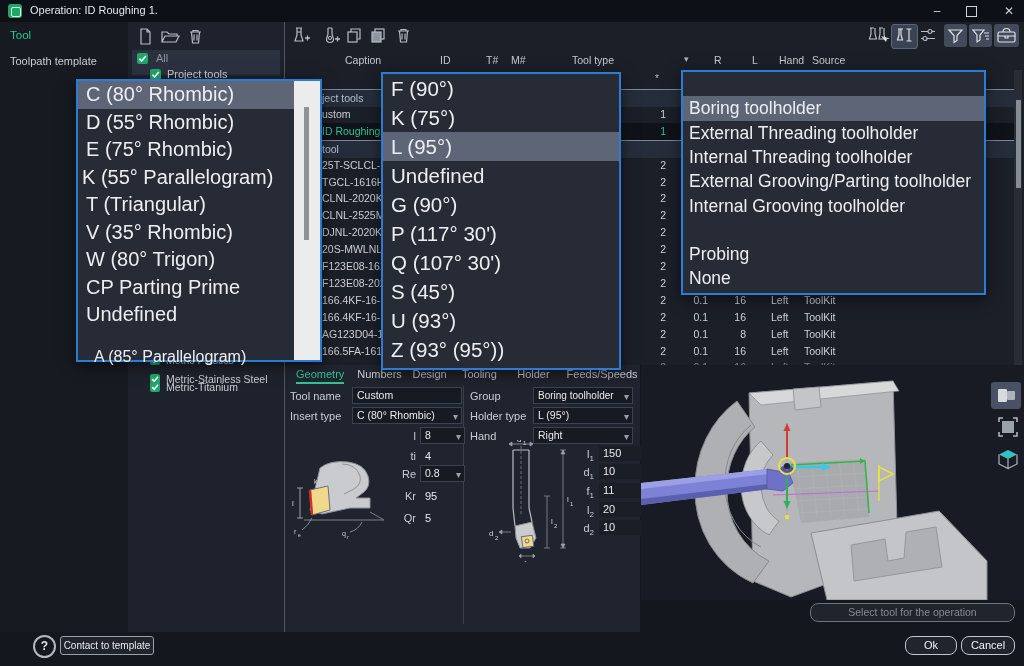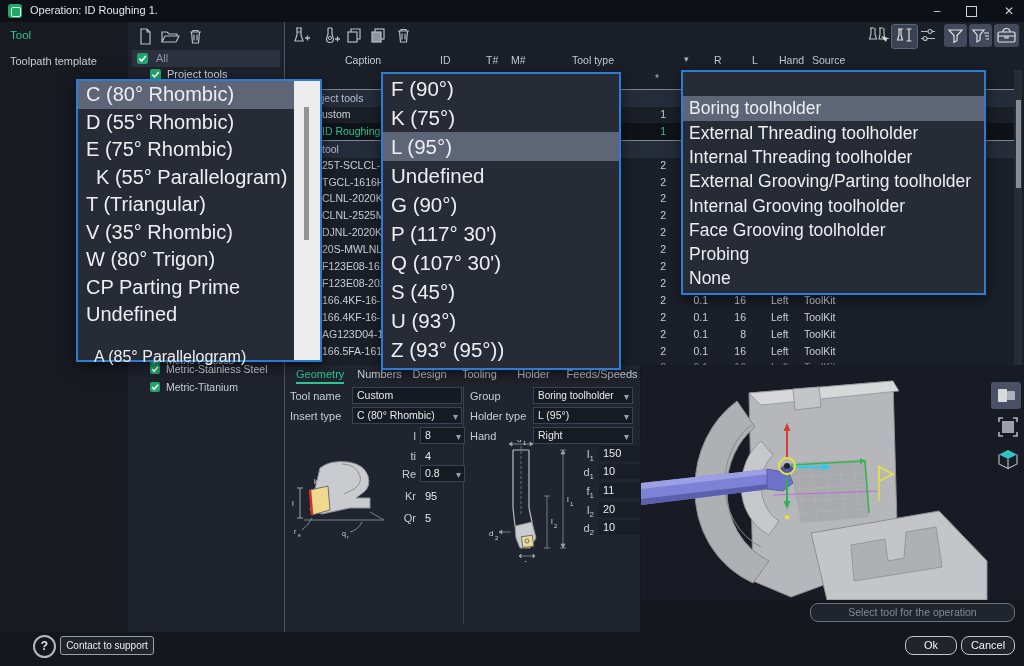--- a/index.html
+++ b/index.html
@@ -97,21 +97,21 @@
     <svg width="19" height="14">
         <path d="M1 12 V2 h5 l2 2 h8 v2 M1 12 l3-6 h14 l-3 6 z" fill="none" stroke="#b6bcc4" stroke-width="1.2"></path>
       </svg>
   </div>
   <div class="abs" style="left:189px;top:29px">
     <svg width="13" height="15">
         <path d="M1 3 h11 M4 3 V1.5 h5 V3 M2.5 3 l1 11 h6 l1-11 M5 5.5 v6 M8 5.5 v6" fill="none" stroke="#b6bcc4" stroke-width="1.2"></path>
       </svg>
   </div>
 
-  <div class="abs" style="left:132px;top:50px;width:148px;height:17px;background:#2b313e">
+  <div class="abs" style="left:132px;top:50px;width:148px;height:25px;background:#2b313e">
     <div class="abs cb" style="left:5px;top:3px">
       <svg width="11" height="11" viewBox="0 0 11 11">
           <path d="M2.4 5.6 l2.2 2.4 L8.8 3" stroke="#fff" stroke-width="1.6" fill="none"></path>
         </svg>
     </div>
     <span class="abs" style="left:24px;top:2px;font-size:11px;color:#8f959e">All</span>
   </div>
 
   <div class="abs" style="left:150px;top:67px;width:130px;height:14px">
     <div class="abs cb" style="left:0px;top:2px">
@@ -124,21 +124,21 @@
 
   <div id="filter-items">
       <div class="abs" style="left: 150px; top: 354px; width: 132px; height: 13px;">
         <div class="abs cb" style="left: 0px; top: 1px; width: 10px; height: 10px;">
           <svg width="10" height="10" viewBox="0 0 11 11">
             <path d="M2.4 5.6 l2.2 2.4 L8.8 3" stroke="#fff" stroke-width="1.8" fill="none"></path>
           </svg>
         </div>
         <span class="abs" style="left: 16px; top: 0px; font-size: 10.5px; color: rgb(201, 205, 211); white-space: nowrap;">Metric Plastics</span>
       </div>
-      <div class="abs" style="left: 150px; top: 363px; width: 132px; height: 13px;">
+      <div class="abs" style="left: 150px; top: 373px; width: 132px; height: 13px;">
         <div class="abs cb" style="left: 0px; top: 1px; width: 10px; height: 10px;">
           <svg width="10" height="10" viewBox="0 0 11 11">
             <path d="M2.4 5.6 l2.2 2.4 L8.8 3" stroke="#fff" stroke-width="1.8" fill="none"></path>
           </svg>
         </div>
         <span class="abs" style="left: 16px; top: 0px; font-size: 10.5px; color: rgb(201, 205, 211); white-space: nowrap;">Metric-Stainless Steel</span>
       </div>
       <div class="abs" style="left: 150px; top: 381.2px; width: 132px; height: 13px;">
         <div class="abs cb" style="left: 0px; top: 1px; width: 10px; height: 10px;">
           <svg width="10" height="10" viewBox="0 0 11 11">
@@ -511,21 +511,21 @@
       </svg>
   </div>
 
   <div class="abs btn dim" style="left:810px;top:603px;width:203px;height:17px;line-height:17px">Select tool for the operation</div>
 
   <div class="abs dd" id="dd-insert" style="left:76px;top:79px;width:242px;height:279px">
     <div id="dd-insert-items" style="position:absolute;left:0;top:0;right:26px;bottom:0">
         <div class="it hl" style="position: absolute; left: 0px; right: 0px; top: 0px; height: 27.5px; line-height: 27.5px; font-size: 20px; padding-left: 8px;">C (80° Rhombic)</div>
         <div class="it" style="position: absolute; left: 0px; right: 0px; top: 27.5px; height: 27.5px; line-height: 27.5px; font-size: 20px; padding-left: 8px;">D (55° Rhombic)</div>
         <div class="it" style="position: absolute; left: 0px; right: 0px; top: 55px; height: 27.5px; line-height: 27.5px; font-size: 20px; padding-left: 8px;">E (75° Rhombic)</div>
-        <div class="it" style="position: absolute; left: 0px; right: 0px; top: 82.5px; height: 27.5px; line-height: 27.5px; font-size: 20px; padding-left: 18px;">K (55° Parallelogram)</div>
+        <div class="it" style="position: absolute; left: 0px; right: 0px; top: 82.5px; height: 27.5px; line-height: 27.5px; font-size: 20px; padding-left: 4px;">K (55° Parallelogram)</div>
         <div class="it" style="position: absolute; left: 0px; right: 0px; top: 110px; height: 27.5px; line-height: 27.5px; font-size: 20px; padding-left: 8px;">T (Triangular)</div>
         <div class="it" style="position: absolute; left: 0px; right: 0px; top: 137.5px; height: 27.5px; line-height: 27.5px; font-size: 20px; padding-left: 8px;">V (35° Rhombic)</div>
         <div class="it" style="position: absolute; left: 0px; right: 0px; top: 165px; height: 27.5px; line-height: 27.5px; font-size: 20px; padding-left: 8px;">W (80° Trigon)</div>
         <div class="it" style="position: absolute; left: 0px; right: 0px; top: 192.5px; height: 27.5px; line-height: 27.5px; font-size: 20px; padding-left: 8px;">CP Parting Prime</div>
         <div class="it" style="position: absolute; left: 0px; right: 0px; top: 220px; height: 27.5px; line-height: 27.5px; font-size: 20px; padding-left: 8px;">Undefined</div>
         <div class="it" style="position: absolute; left: 0px; right: 0px; top: 247.5px; height: 27.5px; line-height: 27.5px; font-size: 16px; padding-left: 16px; margin-top: 14px;">A (85° Parallelogram)</div>
       </div>
     <div class="ddscroll">
       <div class="ddthumb" style="top:26px;height:133px"></div>
     </div>
@@ -541,23 +541,22 @@
       <div class="it" style="position: absolute; left: 0px; right: 0px; top: 203px; height: 29px; line-height: 29px; font-size: 20.5px; padding-left: 8px;">S (45°)</div>
       <div class="it" style="position: absolute; left: 0px; right: 0px; top: 232px; height: 29px; line-height: 29px; font-size: 20.5px; padding-left: 8px;">U (93°)</div>
       <div class="it" style="position: absolute; left: 0px; right: 0px; top: 261px; height: 29px; line-height: 29px; font-size: 20.5px; padding-left: 8px;">Z (93° (95°))</div>
     </div>
   <div class="abs dd" id="dd-group" style="left:681px;top:70px;width:301px;height:221px">
       <div class="it hl" style="position: absolute; left: 0px; right: 0px; top: 24.3px; height: 24.3px; line-height: 24.3px; font-size: 17.5px; padding-left: 6px;">Boring toolholder</div>
       <div class="it" style="position: absolute; left: 0px; right: 0px; top: 48.6px; height: 24.3px; line-height: 24.3px; font-size: 17.5px; padding-left: 6px;">External Threading toolholder</div>
       <div class="it" style="position: absolute; left: 0px; right: 0px; top: 72.9px; height: 24.3px; line-height: 24.3px; font-size: 17.5px; padding-left: 6px;">Internal Threading toolholder</div>
       <div class="it" style="position: absolute; left: 0px; right: 0px; top: 121.5px; height: 24.3px; line-height: 24.3px; font-size: 17.5px; padding-left: 6px;">Internal Grooving toolholder</div>
       <div class="it" style="position: absolute; left: 0px; right: 0px; top: 97.2px; height: 24.3px; line-height: 24.3px; font-size: 17.5px; padding-left: 6px;">External Grooving/Parting toolholder</div>
-      <div class="it" style="position: absolute; left: 0px; right: 0px; top: 145.8px; height: 24.3px; line-height: 24.3px; font-size: 17.5px; padding-left: 6px;">Face Grooving toolholder</div>
       <div class="it" style="position: absolute; left: 0px; right: 0px; top: 170.1px; height: 24.3px; line-height: 24.3px; font-size: 17.5px; padding-left: 6px;">Probing</div>
       <div class="it" style="position: absolute; left: 0px; right: 0px; top: 194.4px; height: 24.3px; line-height: 24.3px; font-size: 17.5px; padding-left: 6px;">None</div>
     </div>
 
   <div class="abs footer"></div>
   <div class="abs helpcircle" style="left:33px;top:635px">?</div>
-  <div class="abs btn contact" style="left:60px;top:636px;width:92px;height:17px;line-height:17px">Contact to support</div>
+  <div class="abs btn contact" style="left:60px;top:636px;width:92px;height:17px;line-height:17px">Contact to template</div>
   <div class="abs btn" style="left:905px;top:636px;width:50px;height:17px;line-height:17px">Ok</div>
   <div class="abs btn" style="left:961px;top:636px;width:52px;height:17px;line-height:17px">Cancel</div>
 </div>
 
 </body></html>

